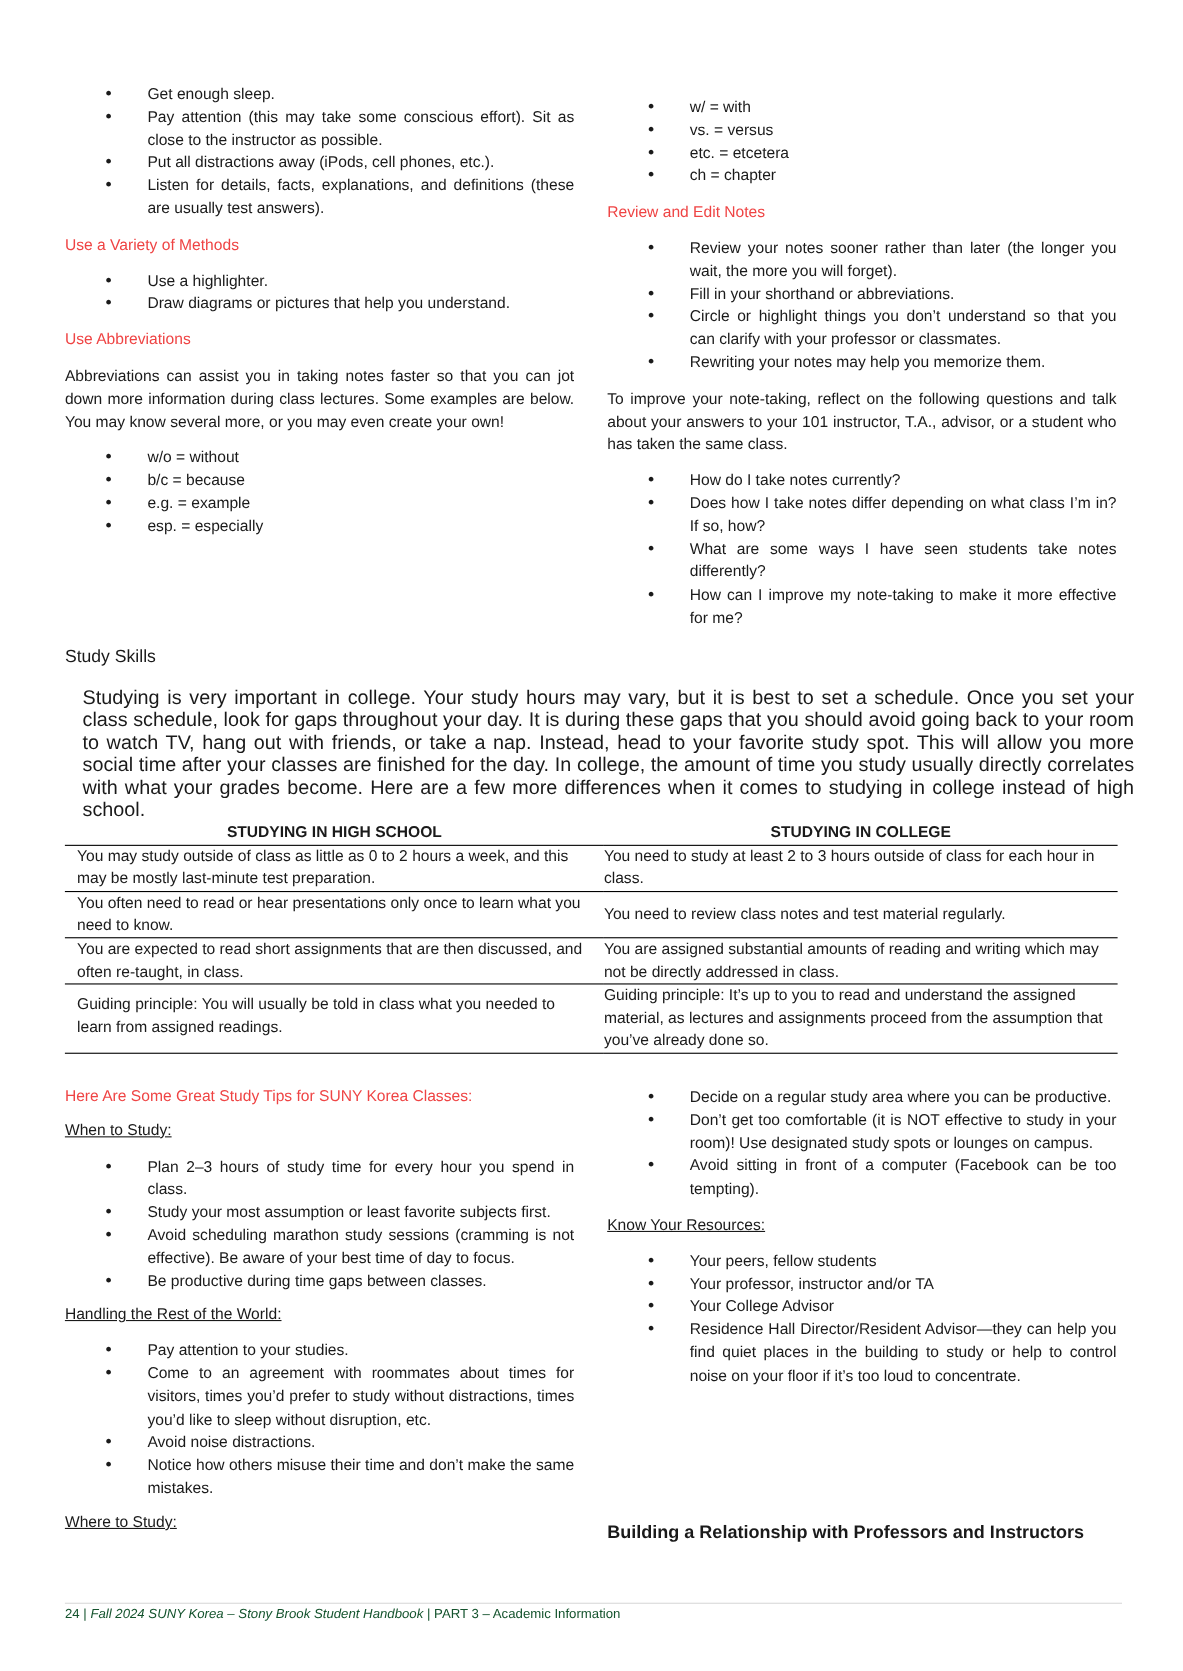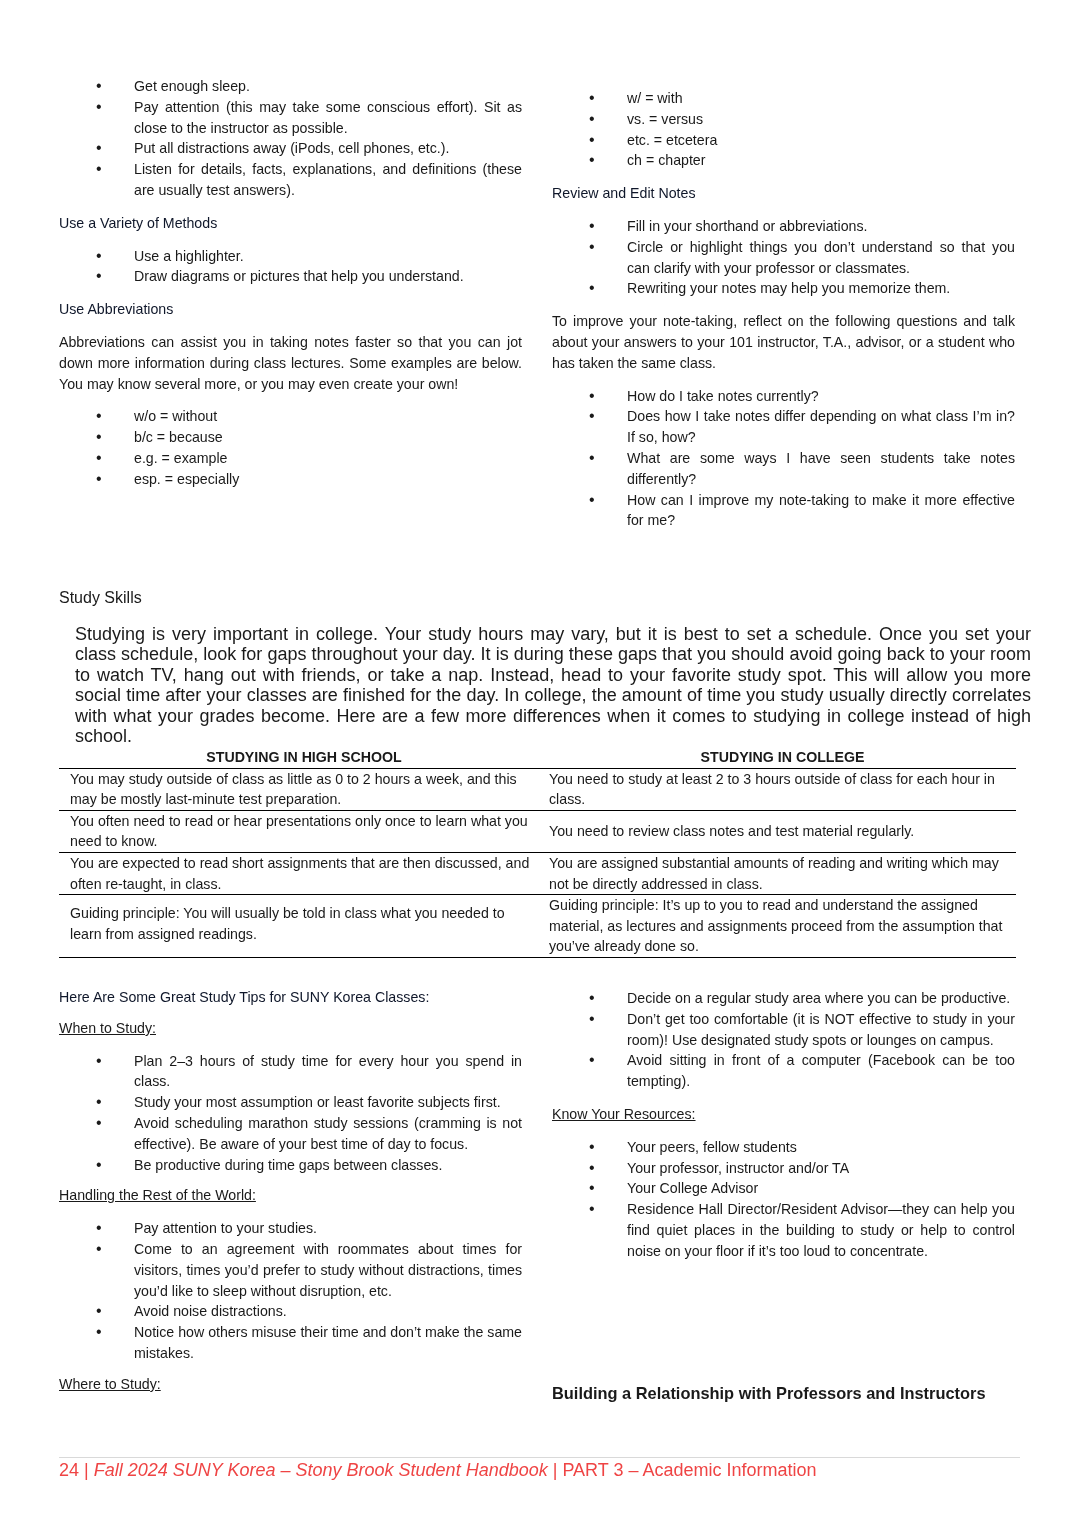--- a/index.html
+++ b/index.html
@@ -9,21 +9,21 @@
   }
   .page { position: absolute; left: 0; top: 0; width: 1075px; height: 1519px; }
   .col { position: absolute; width: 463px; font-size: 14.2px; line-height: 20.8px; }
   .col-left { left: 59px; }
   .col-right { left: 552px; }
   ul.bl { list-style: none; margin: 0; padding: 0; }
   ul.bl li { position: relative; padding-left: 75px; text-align: justify; }
   ul.bl li::before {
     content: "\2022"; position: absolute; left: 37px; top: 0; font-size: 16px;
   }
-  .subhead { color: #0f172a; margin: 12px 0 12px 0; }
+  .subhead { color: #ef4444; margin: 12px 0 12px 0; }
   .para { text-align: justify; margin: 0; }
   .uhead { text-decoration: underline; margin: 10px 0 12px 0; }
   .spacer-s { height: 12px; }
   .section-title { position: absolute; left: 59px; top: 589px; font-size: 16px; }
   .intro {
     position: absolute; left: 75px; top: 624px; width: 956px;
     font-size: 18px; line-height: 20.4px; text-align: justify;
   }
   table.cmp {
     position: absolute; left: 59px; top: 747px; width: 957px;
@@ -33,21 +33,21 @@
   table.cmp td { vertical-align: middle; padding: 0 10px 0 11px; border-bottom: 1px solid #000; }
   table.cmp td.c2 { padding-left: 0; }
   table.cmp th.c1 { width: 490px; margin-top: 37px; }
   .h-building {
     position: absolute; left: 552px; top: 1384px; font-weight: bold; font-size: 16.4px;
   }
   .footer-line {
     position: absolute; left: 59px; top: 1457px; width: 961px; height: 1px; background: #d9d9d9;
   }
   .footer {
-    position: absolute; left: 59px; top: 1460px; font-size: 18px; color: #ef4444;
+    position: absolute; left: 59px; top: 1460px; font-size: 12px; color: #14532d;
   }
   .footer i { font-style: italic; }
 </style>
 </head>
 <body>
 
 <div class="page">
 
   <div class="col col-left" style="top:76px;">
     <ul class="bl">
@@ -74,20 +74,21 @@
 
   <div class="col col-right" style="top:88px;">
     <ul class="bl">
       <li>w/ = with</li>
       <li>vs. = versus</li>
       <li>etc. = etcetera</li>
       <li>ch = chapter</li>
     </ul>
     <div class="subhead">Review and Edit Notes</div>
     <ul class="bl">
+      <li>Review your notes sooner rather than later (the longer you wait, the more you will forget).</li>
       <li>Fill in your shorthand or abbreviations.</li>
       <li>Circle or highlight things you don’t understand so that you can clarify with your professor or classmates.</li>
       <li>Rewriting your notes may help you memorize them.</li>
     </ul>
     <div class="spacer-s"></div>
     <p class="para">To improve your note-taking, reflect on the following questions and talk about your answers to your 101 instructor, T.A., advisor, or a student who has taken the same class.</p>
     <div class="spacer-s"></div>
     <ul class="bl">
       <li>How do I take notes currently?</li>
       <li>Does how I take notes differ depending on what class I’m in? If so, how?</li>

